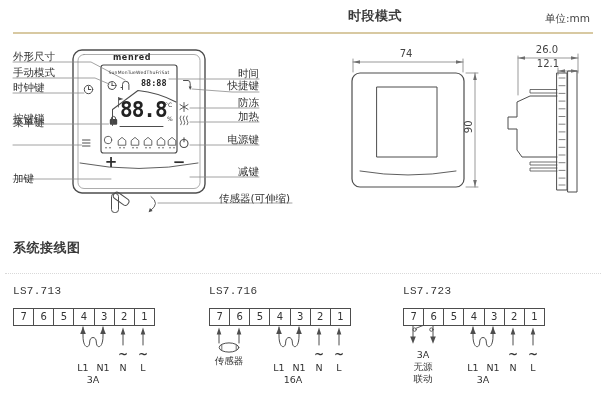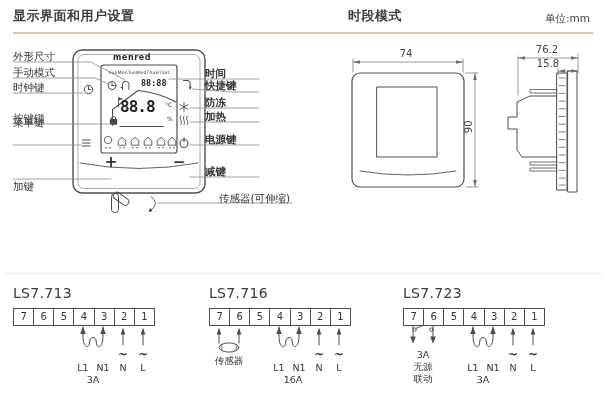--- a/index.html
+++ b/index.html
@@ -2,22 +2,22 @@
 <html><head>
 <meta charset="utf-8">
 <style>
   html,body{margin:0;padding:0;background:#fff;}
   .page{position:relative;width:606px;height:408px;background:#fff;overflow:hidden;
         font-family:"DejaVu Sans",sans-serif;}
   .txt{position:absolute;white-space:nowrap;color:#333;line-height:1.15;}
   .title{font-size:13px;font-weight:600;color:#3a3a3a;letter-spacing:.5px;}
   .unit{font-size:10.5px;color:#444;}
   .lbl{font-size:10.5px;color:#333;}
-  .rlbl{width:54px;text-align:left;font-weight:bold;}
-  .model{font-size:14px;color:#383838;letter-spacing:.3px;}
+  .rlbl{width:54px;text-align:right;}
+  .model{font-size:11px;color:#383838;letter-spacing:.3px;font-family:Liberation Mono, monospace;}
   .wlbl{font-size:9.5px;color:#333;text-align:center;}
   .ac{font-size:12px;font-weight:600;text-align:center;}
   .dim{font-size:10px;color:#444;text-align:center;}
   .rot{transform:rotate(-90deg);transform-origin:center center;}
   .brand{font-size:8px;font-weight:bold;color:#2a2a2a;text-align:center;letter-spacing:.6px;}
   .week{font-size:4.5px;color:#333;text-align:center;letter-spacing:.2px;}
   .seg{font-family:"DejaVu Sans Mono",monospace;font-weight:bold;color:#222;}
   .pm{font-size:15px;font-weight:bold;color:#2d2d2d;text-align:center;line-height:1;}
   .divider-tan{position:absolute;left:13px;top:32px;width:580px;height:2px;background:#d8c9a2;}
   .divider-dot{position:absolute;left:5px;top:273px;width:596px;border-top:1px dotted #d9d9d9;}
@@ -193,54 +193,54 @@
         <polygon points="470.2,334 475.8,334 473,326.8" fill="#4d4d4d" stroke="none"></polygon>
         <polygon points="490.2,334 495.8,334 493,326.8" fill="#4d4d4d" stroke="none"></polygon>
         <path d="M473,327 V336 C473,349 479.7,349 479.7,342 C479.7,336 486.3,336 486.3,342 C486.3,349 493,349 493,336 V327"></path>
         <path d="M513,345 V334 M533,345 V334"></path>
         <polygon points="510.7,334.6 515.3,334.6 513,327.6" fill="#4d4d4d" stroke="none"></polygon>
         <polygon points="530.7,334.6 535.3,334.6 533,327.6" fill="#4d4d4d" stroke="none"></polygon>
       </g>
     </g>
   </svg>
 
-  <div class="txt title" style="left:13px;top:9px">显示界面和用户设置</div>
   <div class="txt title" style="left:348px;top:9px">时段模式</div>
   <div class="txt unit" style="left:545px;top:12px">单位:mm</div>
   <div class="divider-tan"></div>
+  <div class="txt title" style="left:13px;top:241px">系统接线图</div>
   <div class="divider-dot"></div>
 
   <div class="txt lbl" style="left:13px;top:50px">外形尺寸</div>
   <div class="txt lbl" style="left:13px;top:66px">手动模式</div>
   <div class="txt lbl" style="left:13px;top:81px">时钟键</div>
   <div class="txt lbl" style="left:13px;top:112px">按键锁</div>
   <div class="txt lbl" style="left:13px;top:116px">菜单键</div>
-  <div class="txt lbl" style="left:13px;top:180px">加键</div>
+  <div class="txt lbl" style="left:13px;top:172px">加键</div>
 
   <div class="txt lbl rlbl" style="left:205px;top:67px">时间</div>
   <div class="txt lbl rlbl" style="left:205px;top:79px">快捷键</div>
   <div class="txt lbl rlbl" style="left:205px;top:96px">防冻</div>
   <div class="txt lbl rlbl" style="left:205px;top:110px">加热</div>
   <div class="txt lbl rlbl" style="left:205px;top:133px">电源键</div>
   <div class="txt lbl rlbl" style="left:205px;top:165px">减键</div>
   <div class="txt lbl" style="left:219px;top:192px">传感器(可伸缩)</div>
 
   <div class="txt brand" style="left:94px;top:53px;width:76px">menred</div>
   <div class="txt week" style="left:105px;top:70px;width:68px">SunMonTueWedThuFriSat</div>
   <div class="txt seg" style="left:141px;top:79px;font-size:8.5px">88:88</div>
-  <div class="txt seg" style="left:120px;top:98px;font-size:16px;letter-spacing:-1px">88.8</div>
+  <div class="txt seg" style="left:120px;top:98px;font-size:21px;letter-spacing:-1px">88.8</div>
   <div class="txt" style="left:165px;top:102px;font-size:6px;color:#333">°C</div>
   <div class="txt" style="left:167px;top:116px;font-size:6px;color:#333">%</div>
   <div class="txt pm" style="left:104px;top:155px;width:14px">+</div>
   <div class="txt pm" style="left:172px;top:155px;width:14px">−</div>
 
   <div class="txt dim" style="left:397px;top:48px;width:18px">74</div>
   <div class="txt dim rot" style="left:459px;top:121px;width:20px">90</div>
-  <div class="txt dim" style="left:534px;top:44px;width:26px">76.2</div>
-  <div class="txt dim" style="left:535px;top:58px;width:26px">15.8</div>
+  <div class="txt dim" style="left:534px;top:44px;width:26px">26.0</div>
+  <div class="txt dim" style="left:535px;top:58px;width:26px">12.1</div>
 
   <div class="txt model" style="left:13px;top:285px">LS7.713</div>
   <div class="tstrip" style="left:13px">
     <div class="tcell">7</div>
     <div class="tcell">6</div>
     <div class="tcell">5</div>
     <div class="tcell">4</div>
     <div class="tcell">3</div>
     <div class="tcell">2</div>
     <div class="tcell">1</div>

